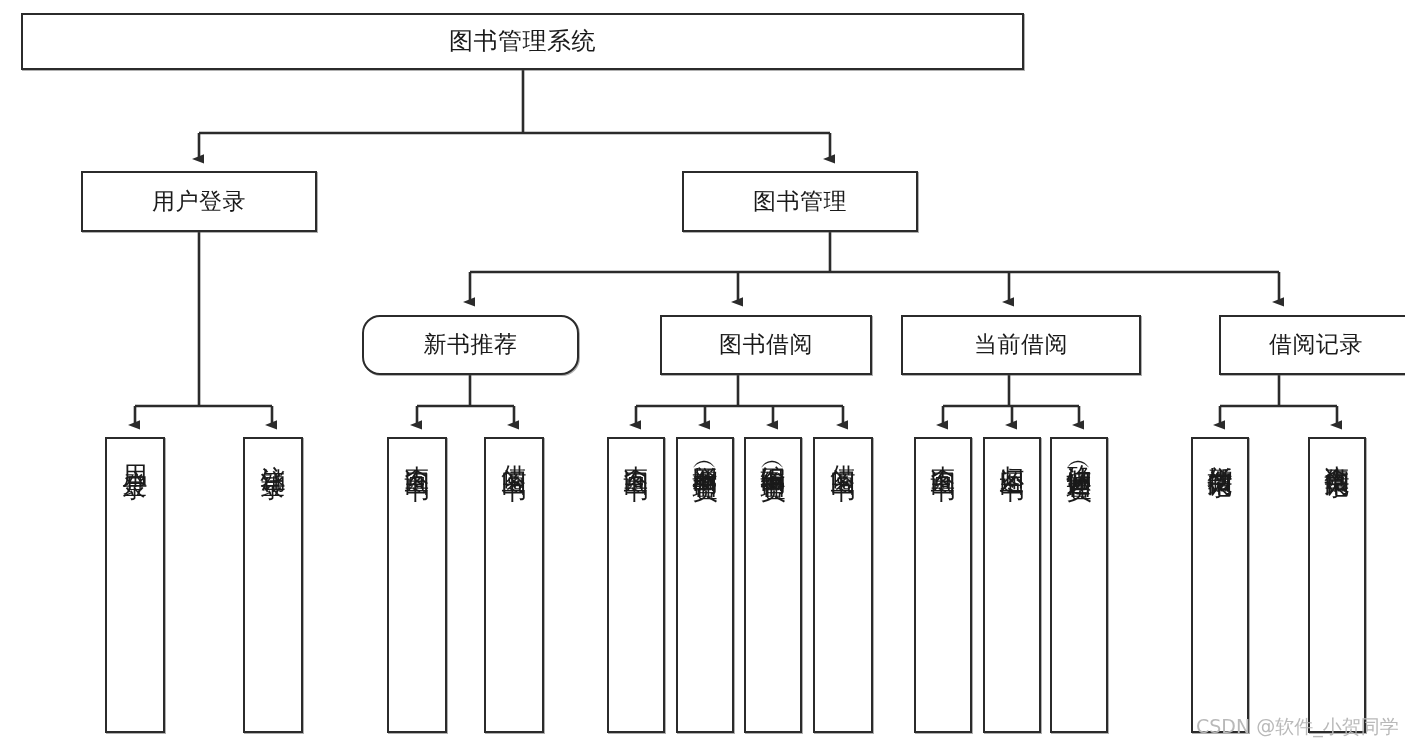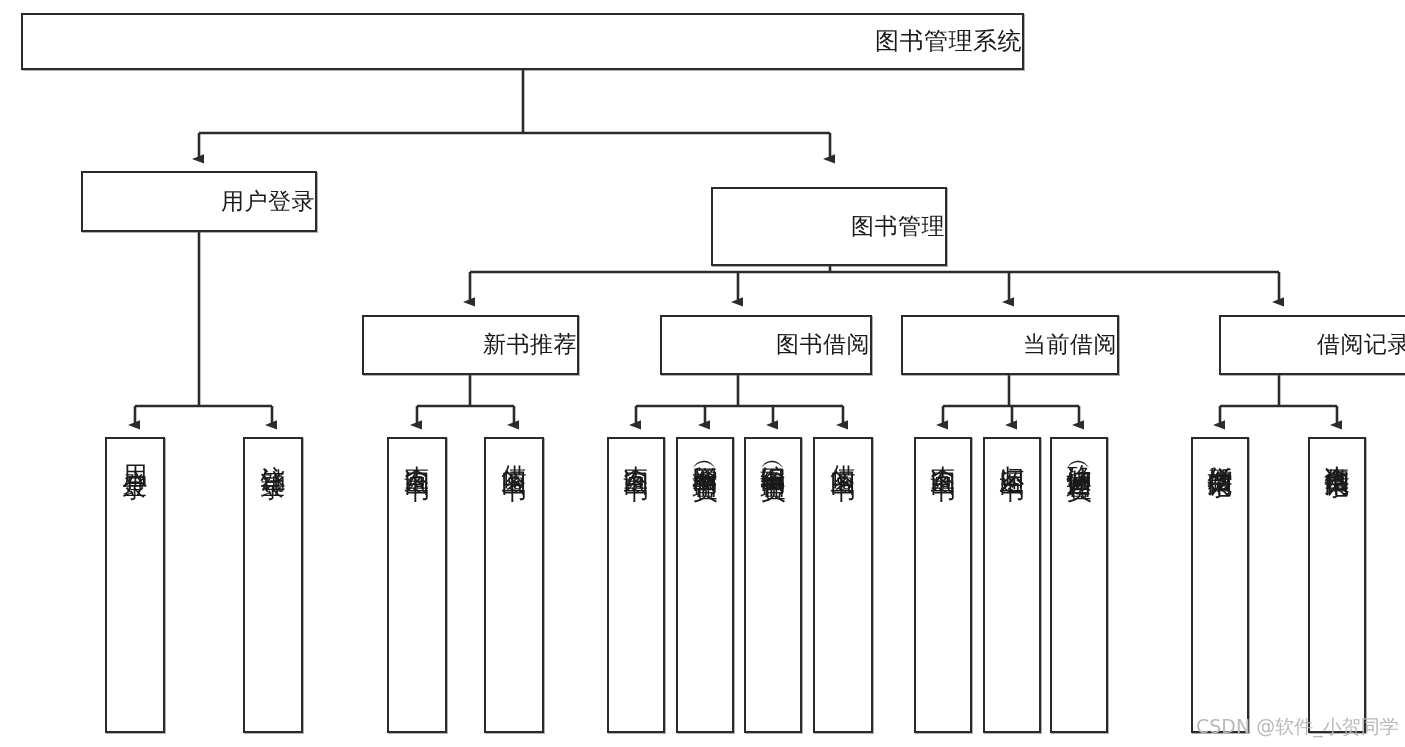--- a/index.html
+++ b/index.html
@@ -27,21 +27,21 @@
     pointer-events: none;
   }
   .node {
     position: absolute;
     box-sizing: border-box;
     background: #ffffff;
     border: 2px solid #2b2b2b;
     box-shadow: 1px 1px 0 rgba(80,80,80,0.45);
     display: flex;
     align-items: center;
-    justify-content: flex-end;
+    justify-content: center;
     color: #1a1a1a;
     z-index: 2;
   }
   .node .label {
     display: block;
     text-align: center;
     line-height: 1.18;
     white-space: nowrap;
   }
   
@@ -135,31 +135,31 @@
     </g>
   </svg>
 
   <div class="node horiz root" style="left:21px; top:13px; width:1003px; height:57px;">
     <span class="label">图书管理系统</span>
   </div>
 
   <div class="node horiz" style="left:81px; top:171px; width:236px; height:61px;">
     <span class="label">用户登录</span>
   </div>
-  <div class="node horiz" style="left:711px; top:171px; width:236px; height:79px;margin-top:16px;">
+  <div class="node horiz" style="left:682px; top:171px; width:236px; height:61px;">
     <span class="label">图书管理</span>
   </div>
 
-  <div class="node horiz" style="left:362px; top:315px; width:217px; height:60px;">
+  <div class="node horiz" style="left:362px; top:315px; width:217px; height:60px;border-radius:18px;">
     <span class="label">新书推荐</span>
   </div>
   <div class="node horiz" style="left:660px; top:315px; width:212px; height:60px;">
     <span class="label">图书借阅</span>
   </div>
-  <div class="node horiz" style="left:901px; top:315px; width:218px; height:60px;">
+  <div class="node horiz" style="left:901px; top:315px; width:240px; height:60px;">
     <span class="label">当前借阅</span>
   </div>
   <div class="node horiz" style="left:1219px; top:315px; width:194px; height:60px;">
     <span class="label">借阅记录</span>
   </div>
 
   <div class="node vert" style="left:105px; top:437px; width:60px; height:296px;">
     <span class="label">用户登录</span>
   </div>
   <div class="node vert" style="left:243px; top:437px; width:60px; height:296px;">

